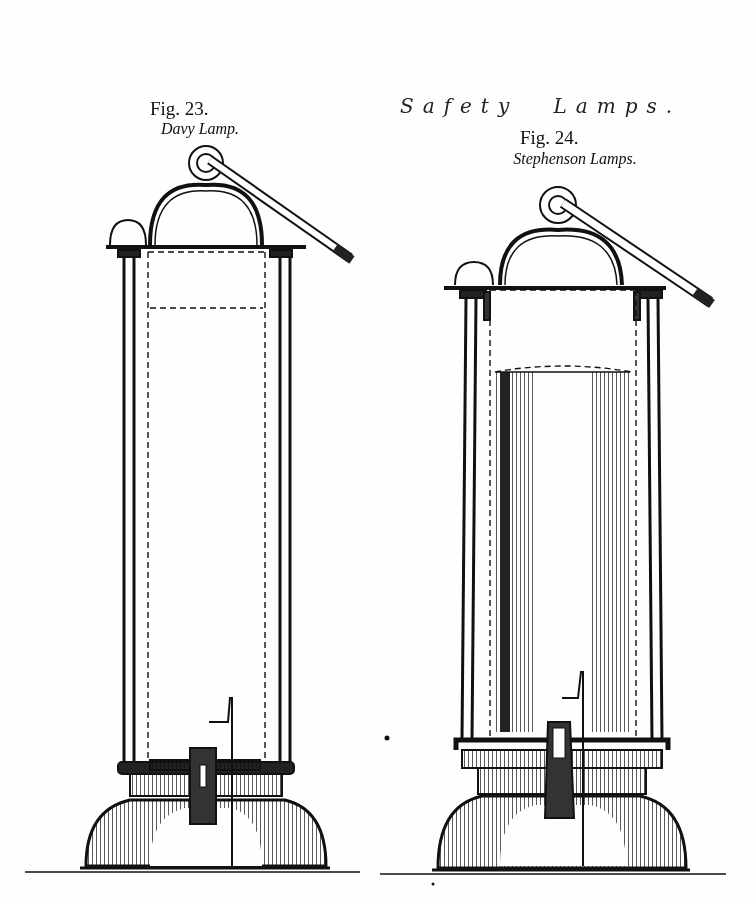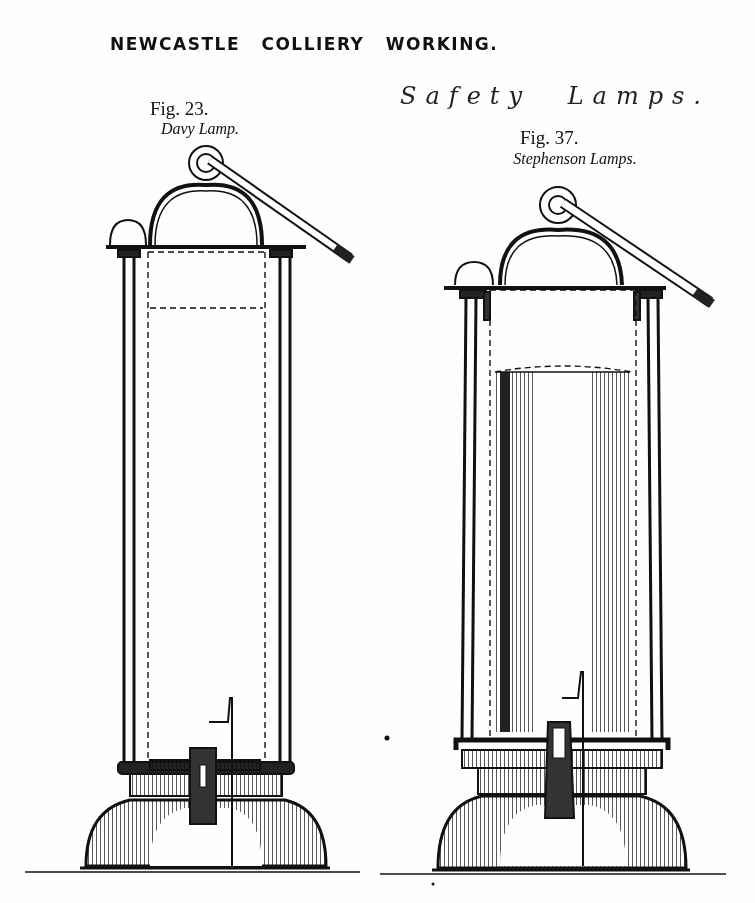--- a/index.html
+++ b/index.html
@@ -1,32 +1,31 @@
 <!DOCTYPE html>
 <html><head>
 <meta charset="utf-8">
 <style>
   html,body{margin:0;padding:0;background:#fff;}
   #canvas{position:relative;width:755px;height:903px;overflow:hidden;background:#fefefe;}
   .title{position:absolute;left:110px;top:34px;font-family:"DejaVu Sans",sans-serif;font-weight:bold;font-size:17px;letter-spacing:1.5px;color:#111;word-spacing:14px;}
-  .script{position:absolute;left:400px;top:82px;font-family:"DejaVu Serif",serif;font-style:italic;font-size:24px;letter-spacing:9px;color:#222;word-spacing:20px;}
+  .script{position:absolute;left:400px;top:94px;font-family:"DejaVu Serif",serif;font-style:italic;font-size:20px;letter-spacing:9px;color:#222;word-spacing:20px;}
   .fig{position:absolute;font-family:"Liberation Serif",serif;font-size:19px;color:#111;text-align:left;}
   .figname{position:absolute;font-family:"Liberation Serif",serif;font-style:italic;font-size:16px;color:#111;text-align:center;}
   svg{position:absolute;left:0;top:0;}
 </style>
 </head>
 <body>
 
 <div id="canvas">
-  <div class="title">NEWCASTLE COLLIERY WORKING.</div>
   <div class="script">Safety Lamps.</div>
 
   <div class="fig" style="left:150px;top:98px;width:100px;">Fig. 23.</div>
   <div class="figname" style="left:120px;top:120px;width:160px;">Davy Lamp.</div>
-  <div class="fig" style="left:520px;top:127px;width:110px;">Fig. 37.</div>
+  <div class="fig" style="left:520px;top:127px;width:110px;">Fig. 24.</div>
   <div class="figname" style="left:455px;top:150px;width:240px;">Stephenson Lamps.</div>
 
   <svg width="755" height="903" viewBox="0 0 755 903">
     <defs>
       <pattern id="hatch" width="4" height="4" patternUnits="userSpaceOnUse">
         <line x1="0" y1="0" x2="0" y2="4" stroke="#111" stroke-width="1.4"></line>
       </pattern>
     </defs>
 
     <g stroke="#111" fill="none" stroke-width="2">

